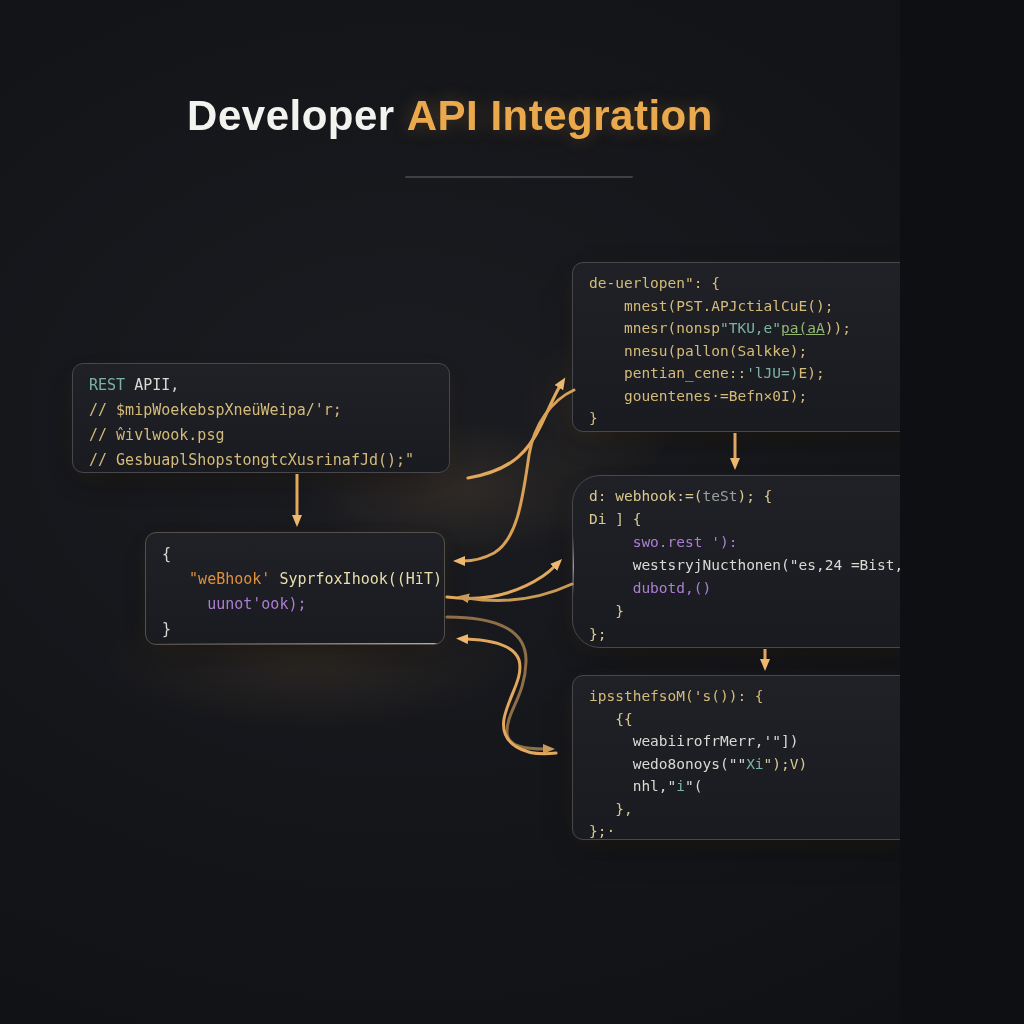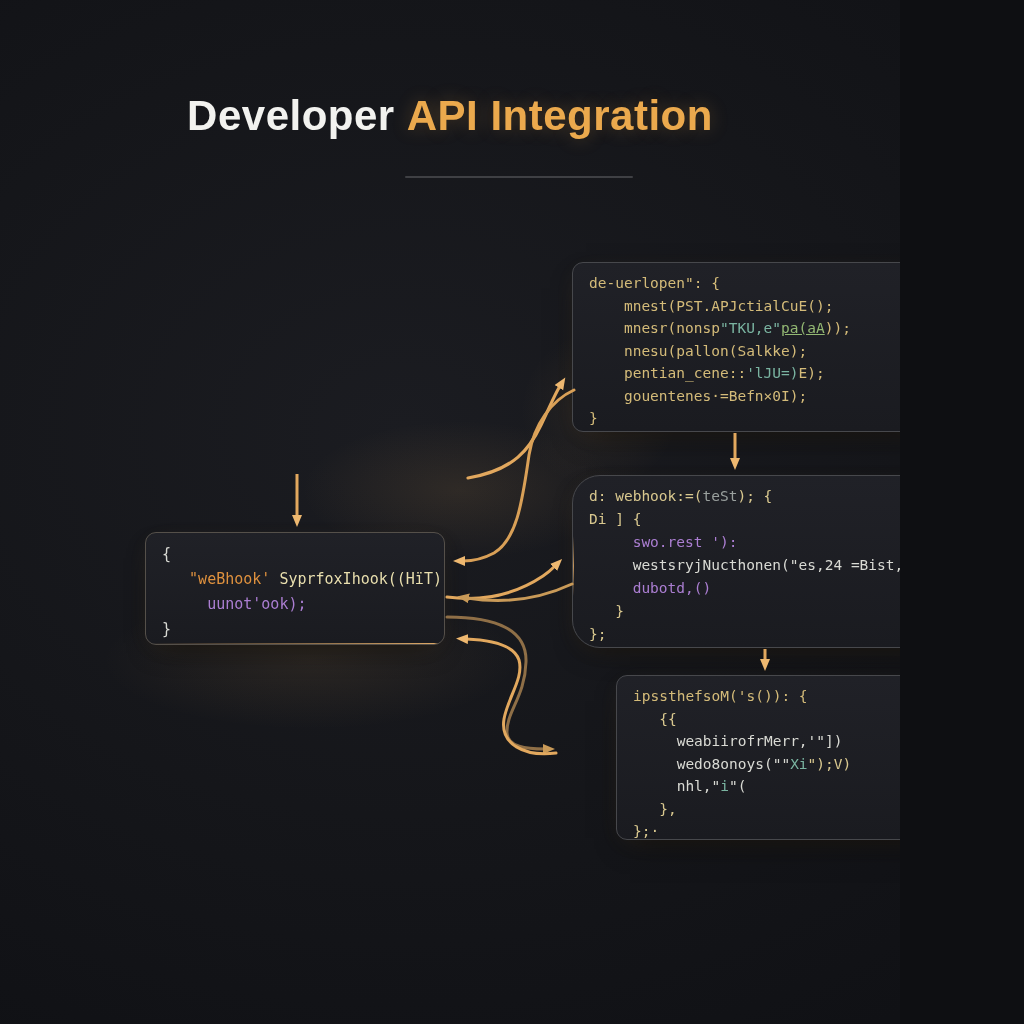--- a/index.html
+++ b/index.html
@@ -43,21 +43,21 @@
   .b-webhook::after{
     content:"";position:absolute;left:8px;right:2px;bottom:-2px;height:3px;border-radius:3px;
     background:linear-gradient(90deg, rgba(236,179,107,.05), rgba(236,179,107,.95));
   }
   .b-deuerlopen{left:572px;top:262px; width:366px; height:170px; font-size:14.5px; line-height:22.5px;}
   .b-dwebhook {left:572px; top:475px; width:380px; height:173px; font-size:14.5px; line-height:23px;border-radius:28px;}
   .b-dwebhook::before{
     content:"";position:absolute;left:-2px;top:60px;width:3px;height:60px;border-radius:3px;
     background:linear-gradient(180deg, rgba(236,179,107,0), rgba(236,179,107,.8), rgba(236,179,107,0));
   }
-  .b-ipss     {left:572px; top:675px; width:378px; height:165px; font-size:14.5px; line-height:22.5px;margin-left:44px;}
+  .b-ipss     {left:572px; top:675px; width:378px; height:165px; font-size:14.5px; line-height:22.5px;}
   
   .c-yellow {color:#d4bb79;}
   .c-cream  {color:#d9c88f;}
   .c-lighty {color:#e9dfae;}
   .c-teal   {color:#7ab4a1;}
   .c-green  {color:#93b873;text-decoration:underline;}
   .c-white  {color:#d9dad4;}
   .c-gray   {color:#9aa09e;}
   .c-orange {color:#df913e;}
   .c-purple {color:#ab7ed2;text-align:center;}
@@ -71,20 +71,21 @@
 
   <div class="title">
     <span class="t-white">Developer</span><span class="t-accent">API Integration</span>
   </div>
   <div class="divider"></div>
 
   <div class="glow glow-1"></div>
   <div class="glow glow-2"></div>
   <div class="glow glow-3"></div>
 
+  <div class="code-box b-rest"><div class="code-line"><span class="c-teal">REST</span><span class="c-white"> APII,</span></div><div class="code-line"><span class="c-yellow">// $mipWoekebspXneüWeipa/'r;</span></div><div class="code-line"><span class="c-yellow">// ŵivlwook.psg</span></div><div class="code-line"><span class="c-yellow">// GesbuaplShopstongtcXusrinafJd();"</span></div></div>
   <div class="code-box b-webhook"><div class="code-line"><span class="c-white">{</span></div><div class="code-line"><span class="c-white">   </span><span class="c-orange">"weBhook'</span><span class="c-lighty"> SyprfoxIhook((HïT);</span></div><div class="code-line"><span class="c-white">     </span><span class="c-purple">uunot'ook);</span></div><div class="code-line"><span class="c-white">}</span></div></div>
   <div class="code-box b-deuerlopen"><div class="code-line"><span class="c-yellow">de-uerlopen": {</span></div><div class="code-line"><span class="c-yellow">    mnest(PST.APJctialCuE();</span></div><div class="code-line"><span class="c-yellow">    mnesr(nonsp</span><span class="c-teal">"TKU,e"</span><span class="c-green">pa(aA</span><span class="c-yellow">));</span></div><div class="code-line"><span class="c-yellow">    nnesu(pallon(Salkke);</span></div><div class="code-line"><span class="c-yellow">    pentian_cene::</span><span class="c-teal">'lJU=)</span><span class="c-yellow">E);</span></div><div class="code-line"><span class="c-yellow">    gouentenes·=Befn×0I);</span></div><div class="code-line"><span class="c-yellow">}</span></div></div>
   <div class="code-box b-dwebhook"><div class="code-line"><span class="c-cream">d: webhook:=(</span><span class="c-gray">teSt</span><span class="c-cream">); {</span></div><div class="code-line"><span class="c-cream">Di ] {</span></div><div class="code-line"><span class="c-white">     </span><span class="c-purple">swo.rest '):</span></div><div class="code-line"><span class="c-white">     westsryjNucthonen("es,24 =Bist,</span><span class="c-orange">4l1"</span><span class="c-white">);</span></div><div class="code-line"><span class="c-white">     </span><span class="c-purple">dubotd,()</span></div><div class="code-line"><span class="c-cream">   }</span></div><div class="code-line"><span class="c-cream">};</span></div></div>
   <div class="code-box b-ipss"><div class="code-line"><span class="c-yellow">ipssthefsoM('s()): {</span></div><div class="code-line"><span class="c-cream">   {{</span></div><div class="code-line"><span class="c-white">     weabiirofrMerr,'"])</span></div><div class="code-line"><span class="c-white">     wedo8onoys(""</span><span class="c-teal">Xi</span><span class="c-cream">");V)</span></div><div class="code-line"><span class="c-white">     nhl,"</span><span class="c-teal">i</span><span class="c-white">"(</span></div><div class="code-line"><span class="c-cream">   },</span></div><div class="code-line"><span class="c-cream">};·</span></div></div>
 
   <svg id="arrows" width="1024" height="1024" viewBox="0 0 1024 1024">
     <defs>
       <marker id="ah" markerUnits="userSpaceOnUse" markerWidth="14" markerHeight="12" refX="2" refY="5" orient="auto">
         <path d="M0,0 L12,5 L0,10 Z" fill="#eeb870"></path>
       </marker>

